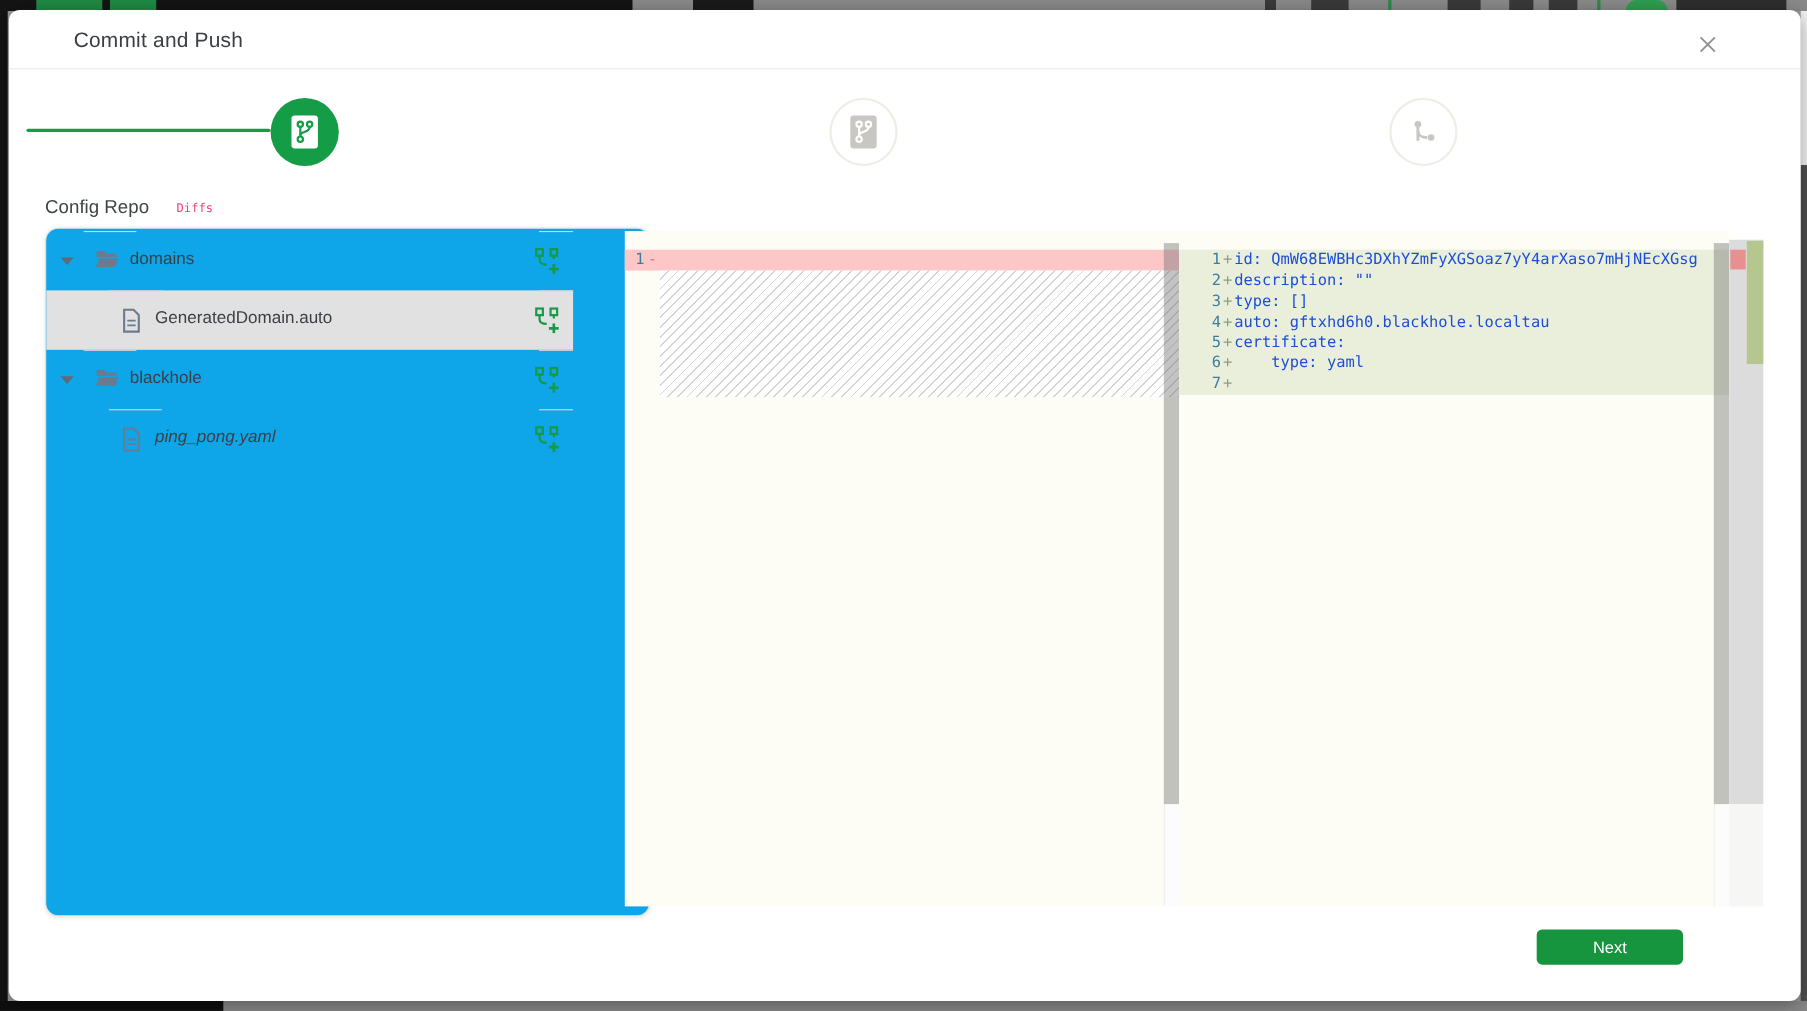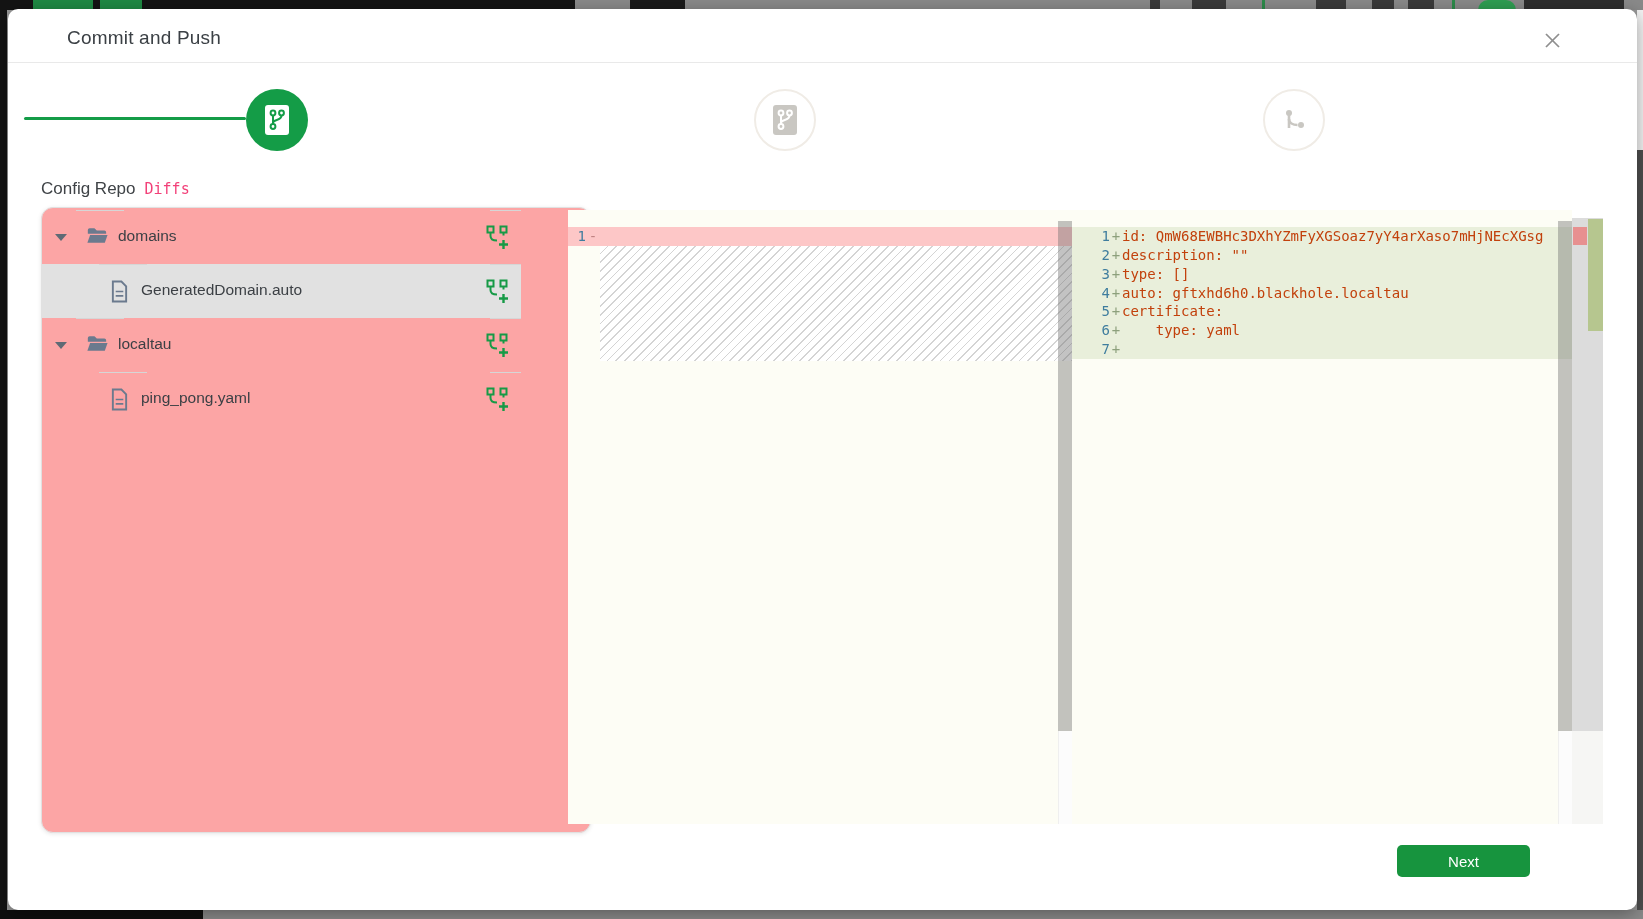--- a/index.html
+++ b/index.html
@@ -28,24 +28,24 @@
   
   .step-line { position:absolute; left:16px; top:108px; width:222px; height:3px; background:#149c47; border-radius:2px; }
   .step-circle { position:absolute; top:80px; width:62px; height:62px; border-radius:50%; display:flex; align-items:center; justify-content:center; }
   .step-active { background:#149c47; }
   .step-pending { background:#fff; border:2px solid #f0ece6; }
   .step-1 { left:238px; } .step-2 { left:746px; } .step-3 { left:1255px; }
 
   
   .section-heading { position:absolute; left:33px; top:170px; display:flex; align-items:center; gap:9px; }
   .heading-main { font-size:17px; color:#3f4347; }
-  .heading-accent { font-family:"DejaVu Sans Mono", monospace; font-size:15px; color:#f23f78; }
-
-  
-  .tree-panel { position:absolute; left:33px; top:198px; width:550px; height:626px; background:#fca5a5;
+  .heading-accent { font-family:"DejaVu Sans Mono", monospace; font-size:11px; color:#f23f78;margin-left:16px; }
+
+  
+  .tree-panel { position:absolute; left:33px; top:198px; width:550px; height:626px; background:#0ea5e9;
                 border:1px solid #e1e1e1; border-radius:12px; box-shadow:0 1px 4px rgba(0,0,0,.10); overflow:hidden; }
   .tree-row { position:absolute; left:0; width:479px; height:54px; cursor:pointer; }
   .tree-row.selected { background:#e1e1e1; }
   .sep { position:absolute; top:0; height:1px; background:#d6d6d6; }
   .sep-b { left:448px; width:31px; }
   .row-folder .sep-a { left:34px; width:48px; }
   .row-file  .sep-a { left:57px; width:48px; }
   .caret { position:absolute; left:13px; top:24px; width:0; height:0; border-left:6px solid transparent; border-right:6px solid transparent; border-top:7px solid #5f6a75; cursor:pointer; }
   .tree-ico { position:absolute; top:16px; }
   .row-folder .tree-ico { left:44px; }
@@ -69,21 +69,21 @@
   .vscroll .track-rest { position:absolute; left:0; top:521px; width:14px; height:93px; background:#fcfcfc; border-left:1px solid #efefef; }
   .scroll-left  { left:1050px; top:201px; }
   .scroll-right { left:1550px; top:201px; }
 
   .diff-pane-right { position:absolute; left:1064px; top:201px; width:500px; height:614px; background:#fdfdf5; }
   .added-block { position:absolute; left:0; top:17px; width:500px; height:132px; background:#e9efdb; }
   .code-lines { position:absolute; left:0; top:17px; width:500px; }
   .code-line { display:flex; height:18.85px; font-family:"DejaVu Sans Mono", monospace; font-size:14px; line-height:18.85px; }
   .code-line .ln { width:38px; text-align:right; color:#3f7d9e; flex:none; }
   .code-line .mk { width:12px; text-align:center; color:#8da07c; flex:none; }
-  .code-line .code-text { white-space:pre; color:#c2410c; }
+  .code-line .code-text { white-space:pre; color:#1d4ed8; }
 
   .minimap { position:absolute; left:1564px; top:209px; width:31px; height:606px; background:#f6f6f4; cursor:pointer; }
   .minimap .slider { position:absolute; left:0; top:0; width:31px; height:513px; background:#dcdcdc; }
   .minimap .mm-removed { position:absolute; left:1px; top:9px; width:14px; height:18px; background:#e79090; }
   .minimap .mm-added { position:absolute; left:16px; top:1px; width:15px; height:112px; background:#b6c68f; }
 
   
   .next-btn { position:absolute; left:1389px; top:836px; width:133px; height:32px; background:#17943e; color:#fff;
               border:none; border-radius:5px; font-size:15px; font-family:"Liberation Sans",sans-serif; cursor:pointer; }
 </style>
@@ -213,33 +213,33 @@
       <div class="tree-row row-folder" style="top:110px;">
         <span class="sep sep-a"></span>
         <span class="sep sep-b"></span>
         <span class="caret"></span>
         <span class="tree-ico">
           <svg width="22" height="19" viewBox="0 0 24 20">
             <path d="M2 4 a2 2 0 0 1 2 -2 h5.2 l2.6 2.6 H20 a2 2 0 0 1 2 2 V8 H2 Z" fill="#6b7a8e"></path>
             <path d="M4.5 9.5 H23.5 L20.5 18 H1.5 Z" fill="#6b7a8e"></path>
           </svg>
         </span>
-        <span class="tree-label">localtau</span>
+        <span class="tree-label">blackhole</span>
         <span class="row-action">
           <svg width="22" height="24" viewBox="0 0 22 24">
             <rect x="1.5" y="1.5" width="6" height="6" fill="none" stroke="#169a46" stroke-width="2"></rect>
             <rect x="14.5" y="1.5" width="6" height="6" fill="none" stroke="#169a46" stroke-width="2"></rect>
             <path d="M4.5 7.5 V11 C4.5 14.5 8 15.5 11 15.5" fill="none" stroke="#169a46" stroke-width="2"></path>
             <path d="M17.5 7.5 V10.5" fill="none" stroke="#169a46" stroke-width="2"></path>
             <path d="M13 19.5 H22 M17.5 15 V24" fill="none" stroke="#169a46" stroke-width="2.4"></path>
           </svg>
         </span>
       </div>
 
-      <div class="tree-row row-file" style="top:164px;">
+      <div class="tree-row row-file" style="top:164px;font-style:italic;">
         <span class="sep sep-a"></span>
         <span class="sep sep-b"></span>
         <span class="tree-ico">
           <svg width="19" height="23" viewBox="0 0 20 24">
             <path d="M3 1.5 h9 l5 5 V22.5 H3 Z" fill="none" stroke="#6b7a8e" stroke-width="2"></path>
             <path d="M6 12 H14 M6 16.5 H14" fill="none" stroke="#6b7a8e" stroke-width="1.8"></path>
           </svg>
         </span>
         <span class="tree-label">ping_pong.yaml</span>
         <span class="row-action">

